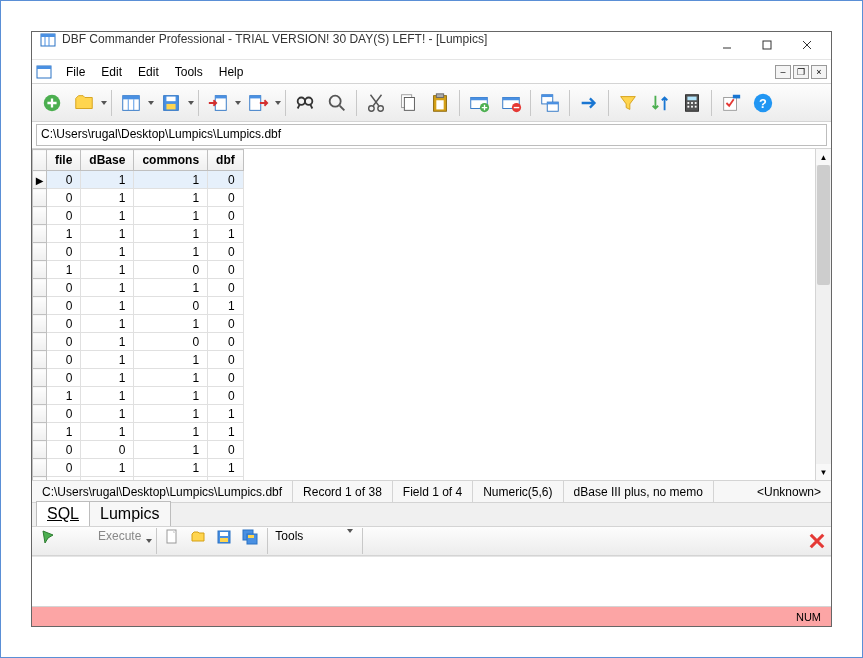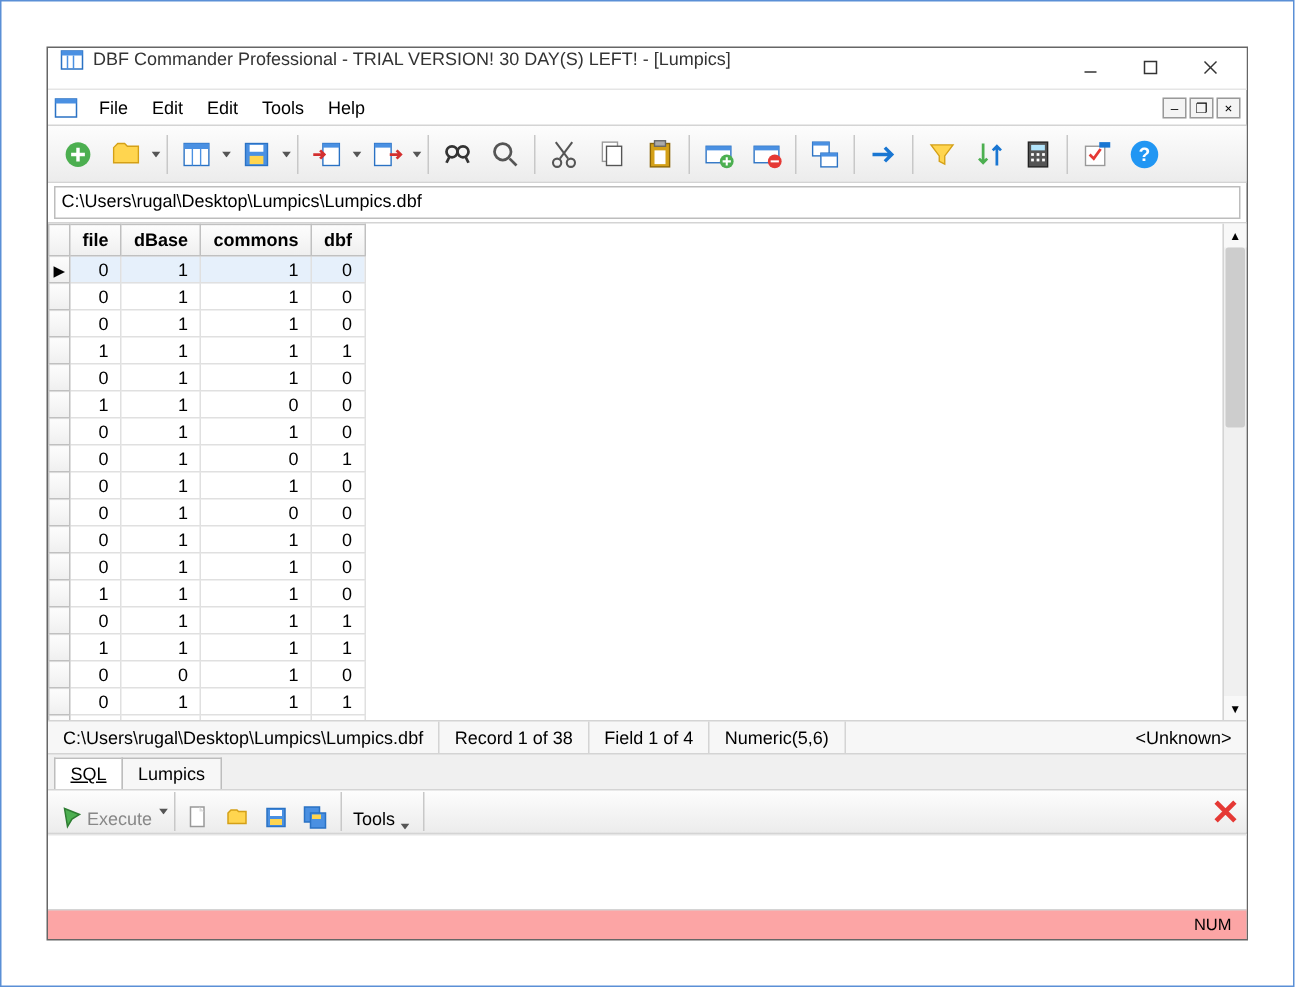--- a/index.html
+++ b/index.html
@@ -39,25 +39,25 @@
 .vscroll { position: absolute; right: 0; top: 0; bottom: 0; width: 16px; background: #f0f0f0; border-left: 1px solid #d4d4d4; }
 .vscroll .up, .vscroll .down { height: 16px; background: #f8f8f8; display:flex; align-items:center; justify-content:center; font-size:8px; }
 .vscroll .down { position:absolute; bottom:0; left:0; right:0; }
 .vscroll .thumb { position:absolute; top:16px; left:1px; right:1px; height:120px; background:#cdcdcd; border-radius:2px; }
 
 .statusbar { height: 22px; border-top: 1px solid #d4d4d4; display: flex; align-items: center; font-size: 12px; background: #f7f7f7; }
 .statusbar .cell { padding: 0 10px; border-right: 1px solid #d4d4d4; height: 100%; display: flex; align-items: center; }
 .statusbar .cell:last-child { border-right: none; margin-left:auto; }
 
 .tabstrip { height: 24px; display: flex; align-items: flex-end; padding: 0 4px; background: #f0f0f0; border-top: 1px solid #d4d4d4; }
-.tab { padding: 3px 10px; border: 1px solid #bdbdbd; background: #f7f7f7; font-size: 12px; border-bottom: none; margin-right: -1px; }
+.tab { padding: 3px 10px; border: 1px solid #bdbdbd; background: #f7f7f7; font-size: 16px; border-bottom: none; margin-right: -1px; }
 .tab.active { background: #fff; font-weight: normal; text-decoration: underline; }
 
 .sqlbar { height: 30px; display: flex; align-items: center; padding: 2px 4px; border-top: 1px solid #d4d4d4; border-bottom: 1px solid #d4d4d4; background: linear-gradient(#fdfdfd,#ececec); }
-.sqlbar .sbtn { height: 24px; display: flex; align-items: flex-end; padding: 0 4px; font-size: 12px; }
+.sqlbar .sbtn { height: 24px; display: flex; align-items: flex-start; padding: 0 4px; font-size: 12px; gap: 40px; }
 .sqlbar .sbtn svg { width: 16px; height: 16px; margin-right: 2px; }
 .sqlbar .red-x { margin-left: auto; width: 20px; height: 20px; display:flex; align-items:center; justify-content:center; }
 
 .sqlarea { height: 50px; background: #fff; border-top: 1px solid #e5e5e5; }
 
 .bottomstatus { height: 20px; border-top: 1px solid #d4d4d4; display: flex; align-items: center; justify-content: flex-end; padding: 0 10px; font-size: 11px; background: #fca5a5; }
 </style>
 </head>
 <body>
 
@@ -438,20 +438,21 @@
       <div class="thumb"></div>
       <div class="down">▼</div>
     </div>
   </div>
 
   <div class="statusbar">
     <div class="cell" style="flex:0 0 auto;">C:\Users\rugal\Desktop\Lumpics\Lumpics.dbf</div>
     <div class="cell">Record 1 of 38</div>
     <div class="cell">Field 1 of 4</div>
     <div class="cell">Numeric(5,6)</div>
+    <div class="cell">dBase III plus, no memo</div>
     <div class="cell">&lt;Unknown&gt;</div>
   </div>
 
   <div class="tabstrip">
     <div class="tab active">SQL</div>
     <div class="tab">Lumpics</div>
   </div>
 
   <div class="sqlbar">
     <div class="sbtn">

